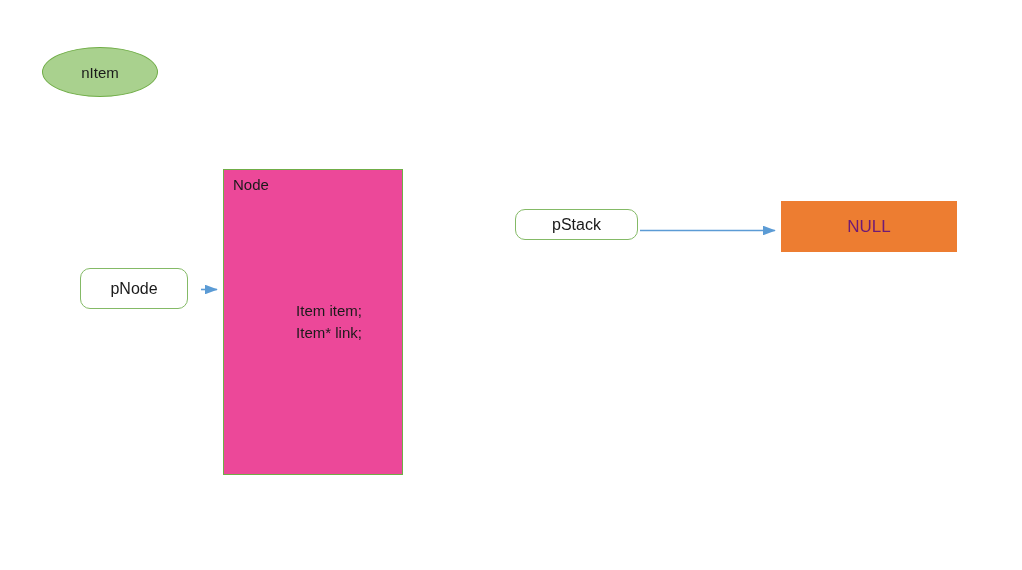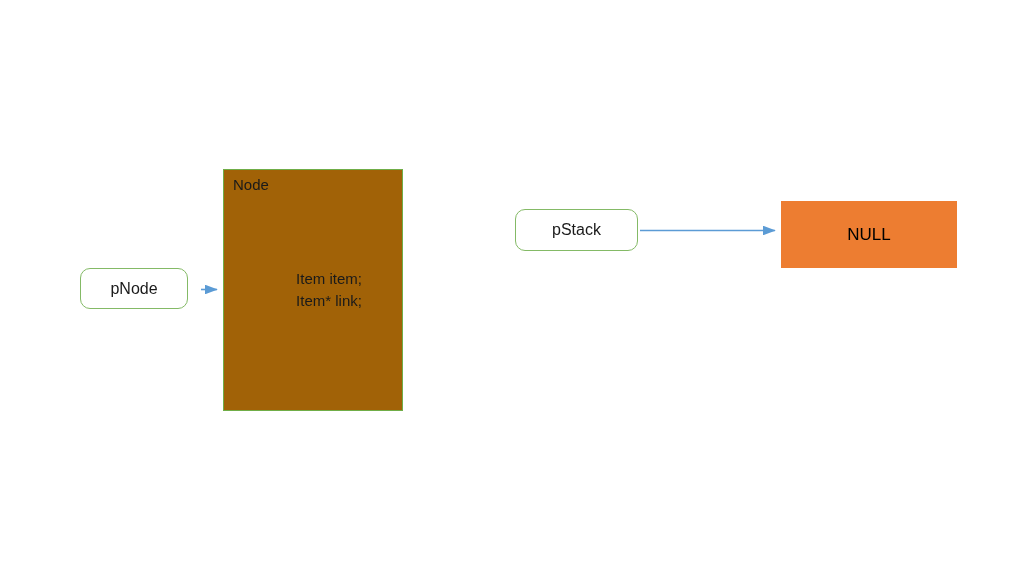--- a/index.html
+++ b/index.html
@@ -23,22 +23,22 @@
     width: 116px; height: 50px;
     background: #a9d18e;
     border: 1.5px solid #70ad47;
     border-radius: 50%;
     display: flex; align-items: center; justify-content: center;
     font-size: 15px;
   }
 
   .node-rect {
     left: 223px; top: 169px;
-    width: 180px; height: 242px;
-    background: #a16207;
+    width: 180px; height: 306px;
+    background: #ec4899;
     border: 1.5px solid #70ad47;
   }
   .node-title {
     position: absolute;
     left: 9px; top: 6px;
     font-size: 15px;
   }
   .node-body {
     position: absolute;
     left: 0; top: 0; right: 0; bottom: 0;
@@ -51,43 +51,46 @@
   }
 
   .pointer-box {
     background: #ffffff;
     border: 1.3px solid #84ba66;
     border-radius: 10px;
     display: flex; align-items: center; justify-content: center;
     font-size: 16px;
   }
   .pnode-box  { left: 80px;  top: 268px; width: 108px; height: 41px; }
-  .pstack-box { left: 515px; top: 209px; width: 123px; height: 42px; }
+  .pstack-box { left: 515px; top: 209px; width: 123px; height: 31px; }
 
   .null-rect {
     left: 781px; top: 201px;
-    width: 176px; height: 67px;
+    width: 176px; height: 51px;
     background: #ed7d31;
-    color: #000000;
+    color: #701a75;
     display: flex; align-items: center; justify-content: center;
     font-size: 17px;
   }
 
   .arrow-layer {
     position: absolute;
     left: 0; top: 0;
     width: 1022px; height: 570px;
     pointer-events: none;
   }
 </style>
 </head>
 <body>
 
 <div class="canvas">
 
+  <div class="shape ellipse">
+    <span>nItem</span>
+  </div>
 
   <div class="shape node-rect">
     <span class="node-title">Node</span>
     <div class="node-body">
       <span>Item item;</span>
       <span>Item* link;</span>
     </div>
   </div>
 
   <div class="shape pointer-box pnode-box">

